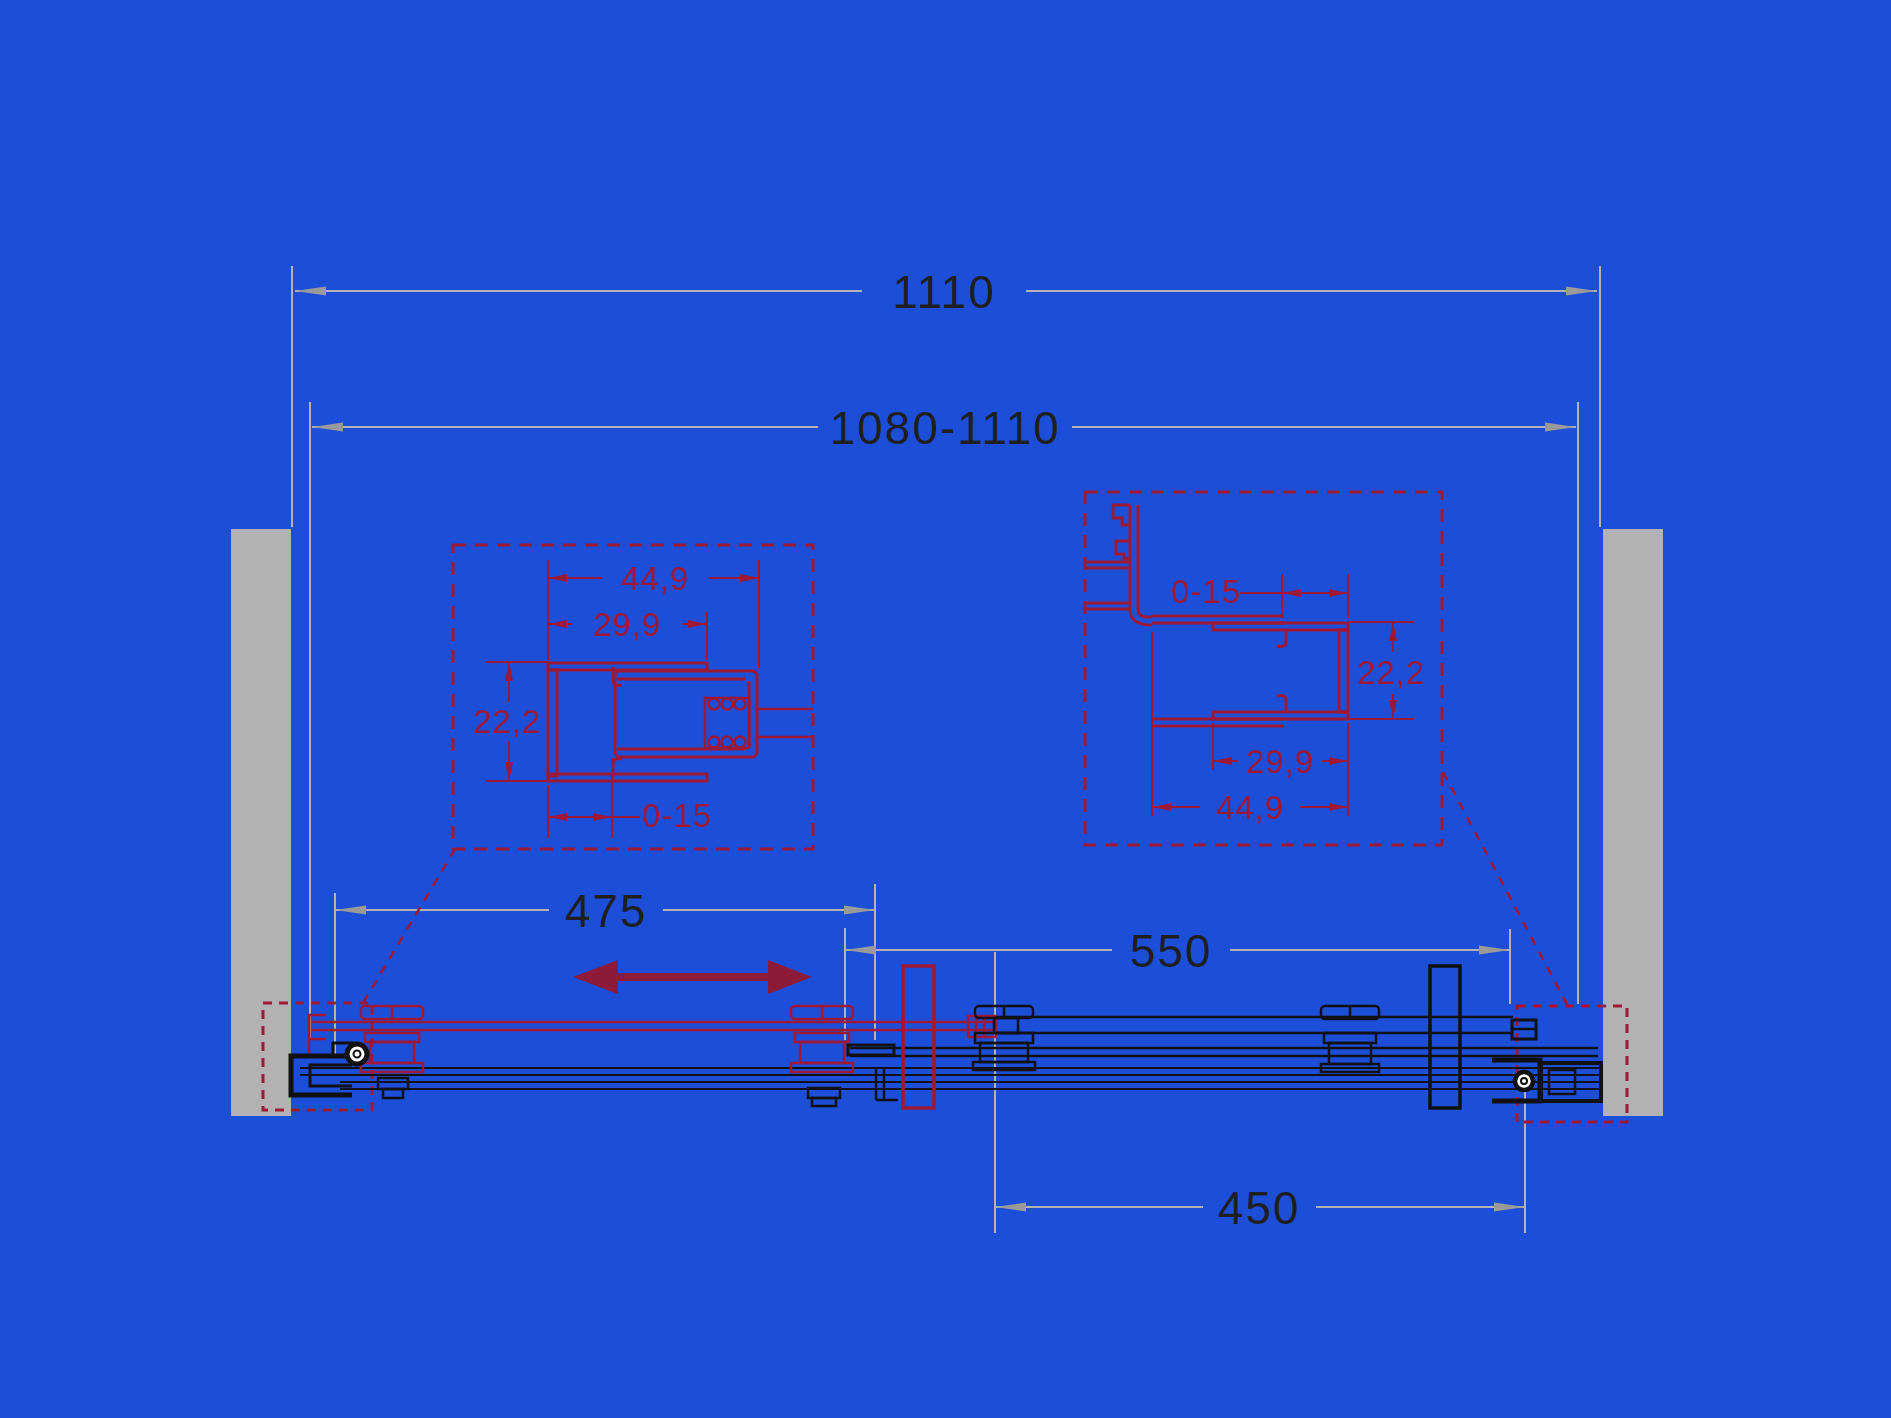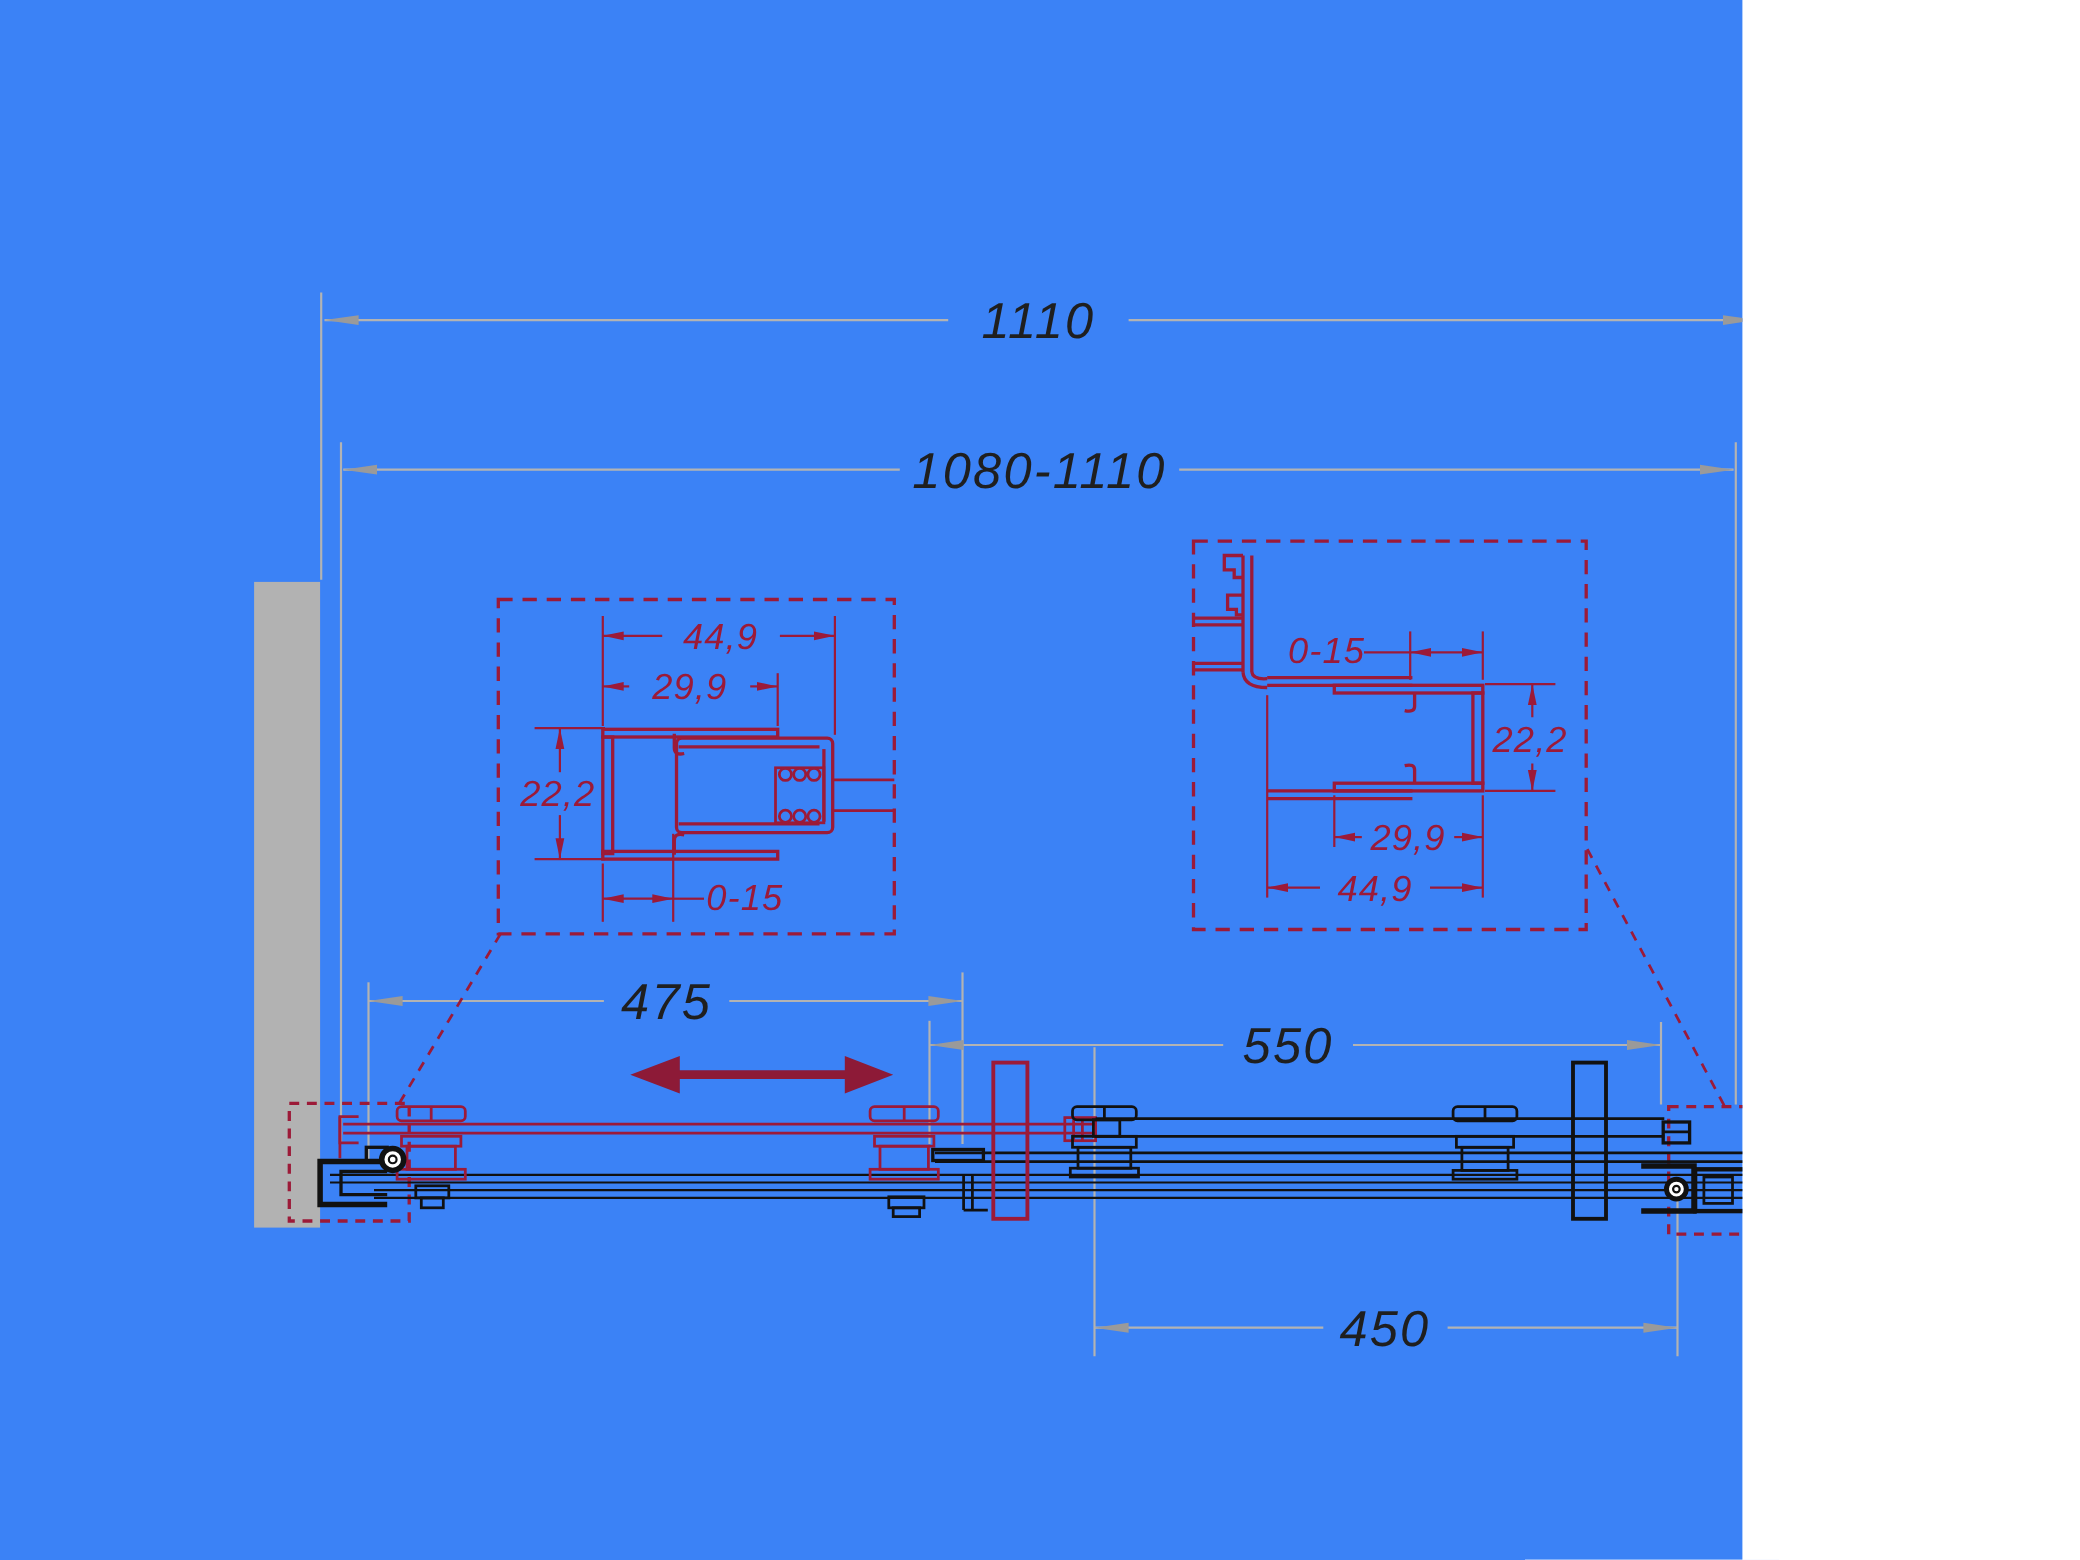--- a/index.html
+++ b/index.html
@@ -1,17 +1,17 @@
 <!DOCTYPE html>
 <html><head>
 <meta charset="utf-8">
 <style>
   html,body{margin:0;padding:0;background:#ffffff;}
-  .stage{position:relative;width:1584px;height:1418px;background:#3b82f6;overflow:hidden;
-         font-family:"Liberation Sans","DejaVu Sans",sans-serif;font-style:italic;}
+  .stage{position:relative;width:1891px;height:1418px;background:#1d4ed8;overflow:hidden;
+         font-family:"Liberation Sans","DejaVu Sans",sans-serif;}
   svg{display:block}
   text{font-family:"Liberation Sans","DejaVu Sans",sans-serif;}
   .dimBig{font-size:46px;letter-spacing:2px;fill:#1f1f1f;text-anchor:middle;}
   .dimSm{font-size:33px;letter-spacing:1px;fill:#9c1a38;text-anchor:middle;}
 </style>
 </head>
 <body>
 
 <div class="stage">
 <svg width="1891" height="1418" viewBox="0 0 1891 1418">

